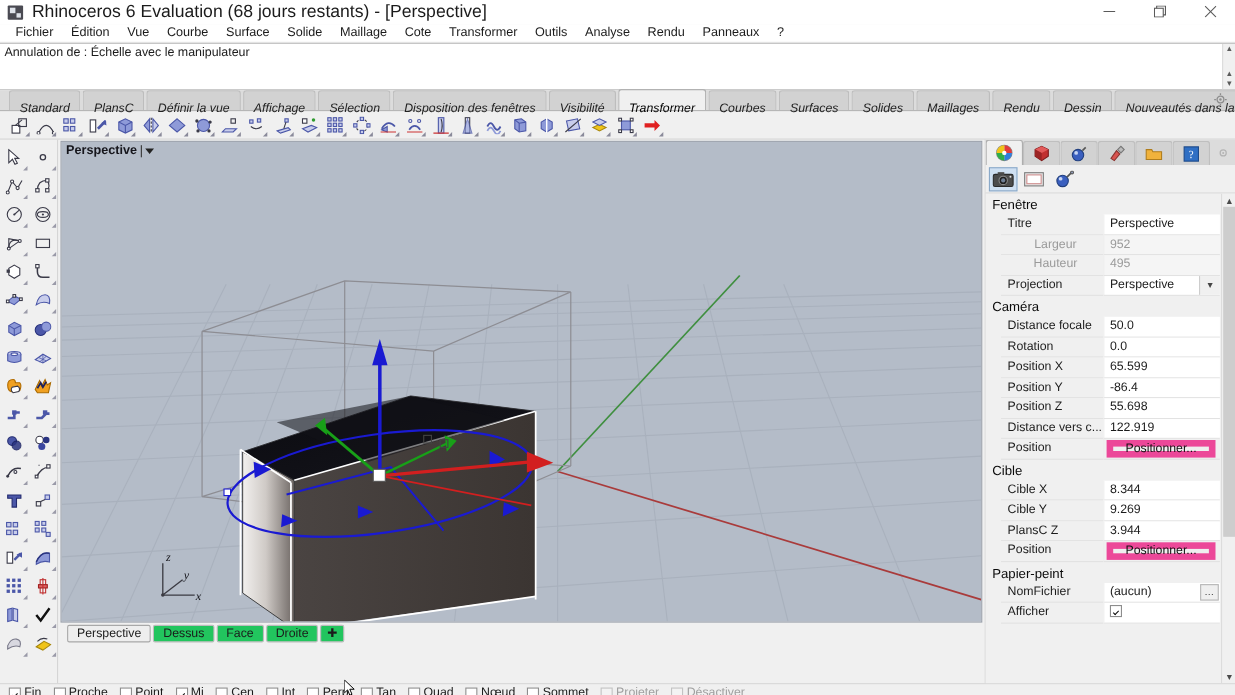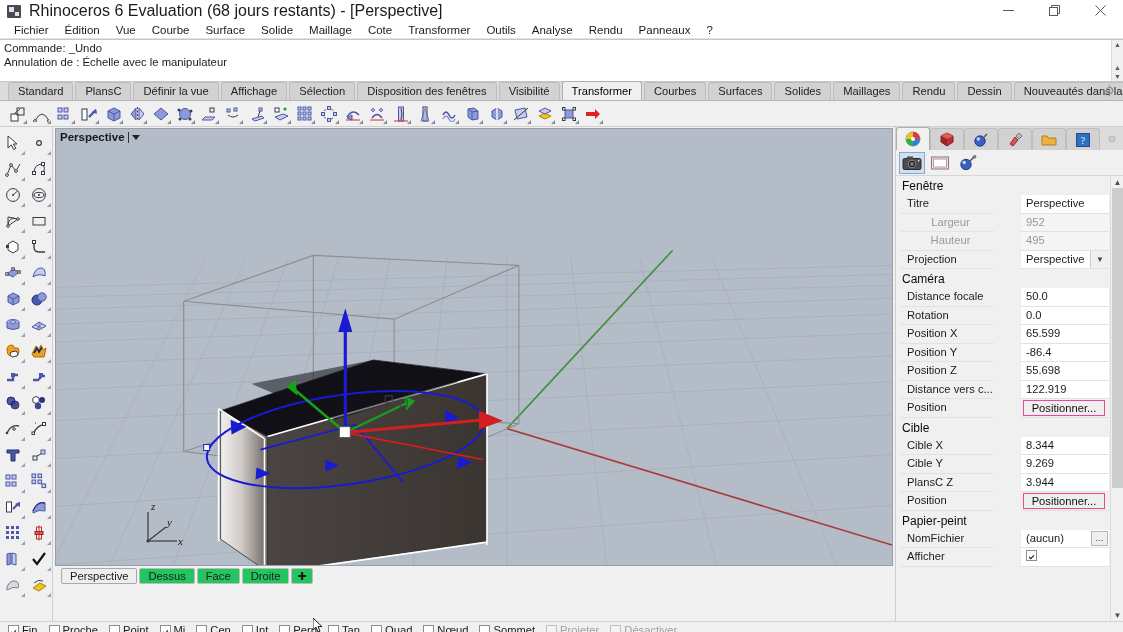--- a/index.html
+++ b/index.html
@@ -52,24 +52,24 @@
   }
   .cmd-scroll .arw { font-size: 7px; color:#5a5a5a; line-height: 9px; }
   .cmd-scroll .spin { display:flex; flex-direction:column; }
 
   
   .tabstrip {
     height: 19px; background: #dcdcdc; display: flex; align-items: flex-end;
     padding-left: 8px; border-bottom: 1px solid #b6b6b6; position: relative;
   }
   .tab {
-    height: 18px; line-height: 17px; padding: 0 9px; font-size: 11.2px;
+    height: 18px; line-height: 17px; padding: 8px 9px; font-size: 11.2px;
     background: #d2d2d2; color: #222; border: 1px solid #bdbdbd; border-bottom: none;
     border-top-left-radius: 3px; border-top-right-radius: 3px;
-    margin-right: 2px; white-space: nowrap;
+    margin-right: 2px; white-space: nowrap; font-style: italic;
   }
   .tab.active { background: #f0f0f0; color: #000; border-color: #aeaeae; height: 19px; line-height: 18px;}
   .tabstrip .gear { position: absolute; right: 6px; bottom: 2px; width: 14px; height: 14px; }
 
   
   .toptools {
     height: 26px; background: #f0f0f0; display: flex; align-items: center;
     padding-left: 6px; gap: 2px; border-bottom: 1px solid #cfcfcf;
   }
   .tbtn { width: 22px; height: 22px; position: relative; display:flex; align-items:center; justify-content:center;}
@@ -129,34 +129,34 @@
   .rp-sub { height: 26px; display: flex; align-items: center; gap: 2px; padding-left: 3px; background:#f0f0f0; border-bottom:1px solid #d6d6d6;}
   .rp-subbtn { width: 26px; height: 22px; display:flex;align-items:center;justify-content:center; border:1px solid transparent;}
   .rp-subbtn.sel { background:#cfe0f2; border:1px solid #8aa9c8; }
   .rp-body { flex:1 1 auto; position: relative; overflow: hidden; background: #f0f0f0;}
   .rp-scroll { position:absolute; right:0; top:0; bottom:0; width:13px; background:#f0f0f0; border-left:1px solid #dcdcdc;}
   .rp-scroll .thumb { position:absolute; top:12px; left:1px; width:11px; height:300px; background:#cdcdcd; }
   .rp-scroll .up, .rp-scroll .dn { position:absolute; left:0; width:13px; height:12px; display:flex;align-items:center;justify-content:center; color:#4a4a4a; font-size:8px;}
   .rp-scroll .up { top:0; } .rp-scroll .dn { bottom:0; }
   .rp-inner { padding-right: 14px; }
   .rp-group { font-size: 12px; color: #0b0b0b; padding: 3px 0 2px 6px; }
-  .prow { display: flex; height: 18.5px; align-items: stretch; margin-left: 5px; gap: 26px; }
+  .prow { display: flex; height: 18.5px; align-items: stretch; margin-left: 14px; }
   .prow .lbl { width: 93px; font-size: 11.2px; color: #1b1b1b; padding: 2px 0 0 6px;
      background:#f0f0f0; border-bottom:1px solid #e2e2e2;}
   .prow .lbl.dim { color: #9a9a9a; text-align: center; }
   .prow .val { flex:1 1 auto; font-size: 11.2px; color:#1b1b1b; padding: 2px 0 0 5px;
      background:#ffffff; border-bottom:1px solid #e2e2e2; border-left:1px solid #ededed; position:relative;}
   .prow .val.dim { color: #9a9a9a; background:#f5f5f5; }
   .prow .val.combo { padding-right: 20px; }
   .prow .val .drop { position:absolute; right:0; top:0; width:19px; height:100%;
      background:#f0f0f0; border-left:1px solid #cdcdcd; display:flex;align-items:center;justify-content:center; color:#444; font-size:8px;}
   .prow .val .dots { position:absolute; right:1px; top:1px; width:17px; height:15px;
      background:#efefef; border:1px solid #b5b5b5; display:flex;align-items:center;justify-content:center; font-size:9px; color:#333; letter-spacing:0.5px;}
   .prow.btnrow .val { background:#f0f0f0; padding:0; }
-  .pbtn { margin:1px 4px 1px 2px; height:16px; background:#efefef; border:1px solid #ec4899;
+  .pbtn { margin:1px 4px 1px 2px; height:16px; background:#efefef; border:6px solid #ec4899;
      font-size:11.2px; display:flex;align-items:center;justify-content:center; color:#111;}
   .chkbox-sm { display:inline-block; width:11px; height:11px; border:1px solid #8d8d8d; background:#fff; position:relative; vertical-align:-1px;}
   .chkbox-sm.on::after { content:""; position:absolute; left:2px; top:4px; width:4px; height:2px;
      border-left:1.6px solid #111; border-bottom:1.6px solid #111; transform: rotate(-45deg); }
 
   
   .osnap {
     height: 17px; background: #f0f0f0; display: flex; align-items: center;
     padding-left: 8px; gap: 0; border-top: 1px solid #d4d4d4;
   }
@@ -210,21 +210,20 @@
       <div class="menu-item">Cote</div>
       <div class="menu-item">Transformer</div>
       <div class="menu-item">Outils</div>
       <div class="menu-item">Analyse</div>
       <div class="menu-item">Rendu</div>
       <div class="menu-item">Panneaux</div>
       <div class="menu-item">?</div>
     </div>
 
   <div class="cmdarea">
-    <div class="cmdline">Commande: _Undo</div>
     <div class="cmdline">Annulation de : Échelle avec le manipulateur</div>
     <div class="cmd-scroll">
       <div class="arw">▲</div>
       <div class="spin">
         <div class="arw">▲</div>
         <div class="arw">▼</div>
       </div>
     </div>
   </div>
 

